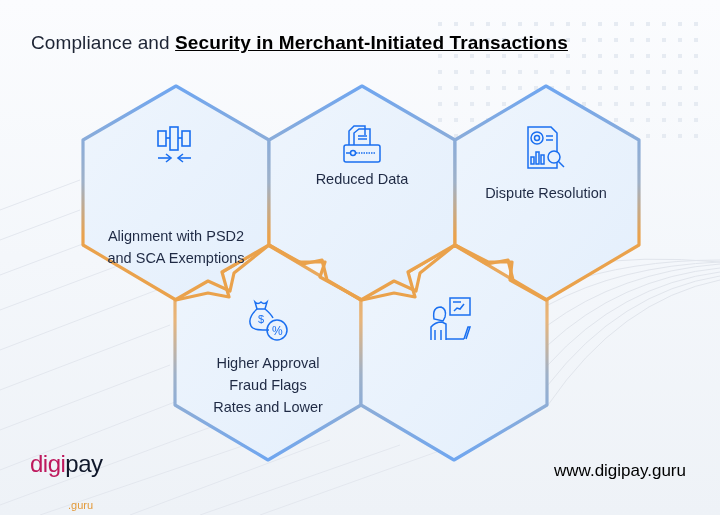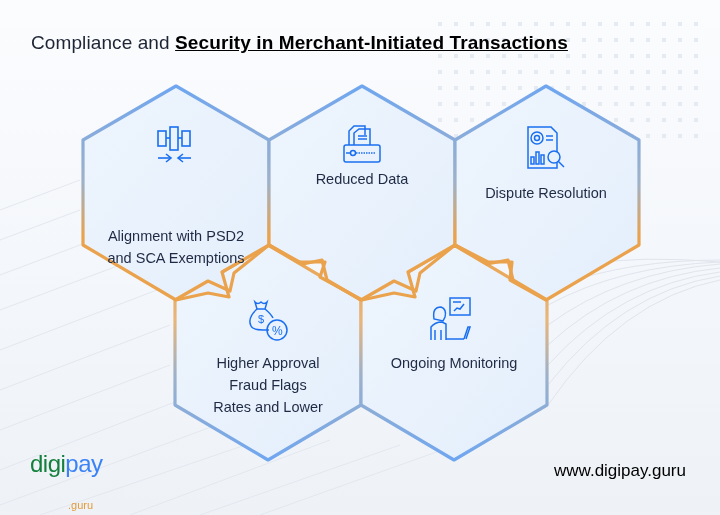--- a/index.html
+++ b/index.html
@@ -15,22 +15,22 @@
   .title .accent { color: #000000; font-weight: bold; text-decoration: underline; }
   svg.bg { position: absolute; left: 0; top: 0; }
   .label {
     position: absolute; width: 170px; text-align: center;
     font-size: 14.5px; line-height: 22px; color: #1f2a44;
     transform: translateX(-50%);
   }
   .logo {
     position: absolute; left: 30px; top: 450px; font-size: 24px; letter-spacing: -0.5px;
   }
-  .logo .digi { color: #15803d; text-align: right; }
-  .logo .pay { color: #3b82f6; }
+  .logo .digi { color: #be185d; text-align: right; }
+  .logo .pay { color: #0f172a; }
   .logo-sub {
     position: absolute; left: 68px; top: 474px; font-size: 11px; color: #e39a3a; margin-top: 25px;
   }
   .url {
     position: absolute; right: 34px; top: 461px; font-size: 17px; color: #000000;
   }
 </style>
 </head>
 <body>
 
@@ -172,18 +172,17 @@
 </div>
 <div class="label" style="left:546px; top:182px;">
   <div>Dispute Resolution</div>
 </div>
 <div class="label" style="left:268px; top:352px;">
   <div>Higher Approval</div>
   <div>Fraud Flags</div>
   <div>Rates and Lower</div>
 </div>
 <div class="label" style="left:454px; top:352px;">
-  <div>Ongoing Monitoring</div>
 </div>
 
 <div class="logo"><span class="digi">digi</span><span class="pay">pay</span></div>
 <div class="logo-sub">.guru</div>
 <div class="url">www.digipay.guru</div>
 
 </body></html>

